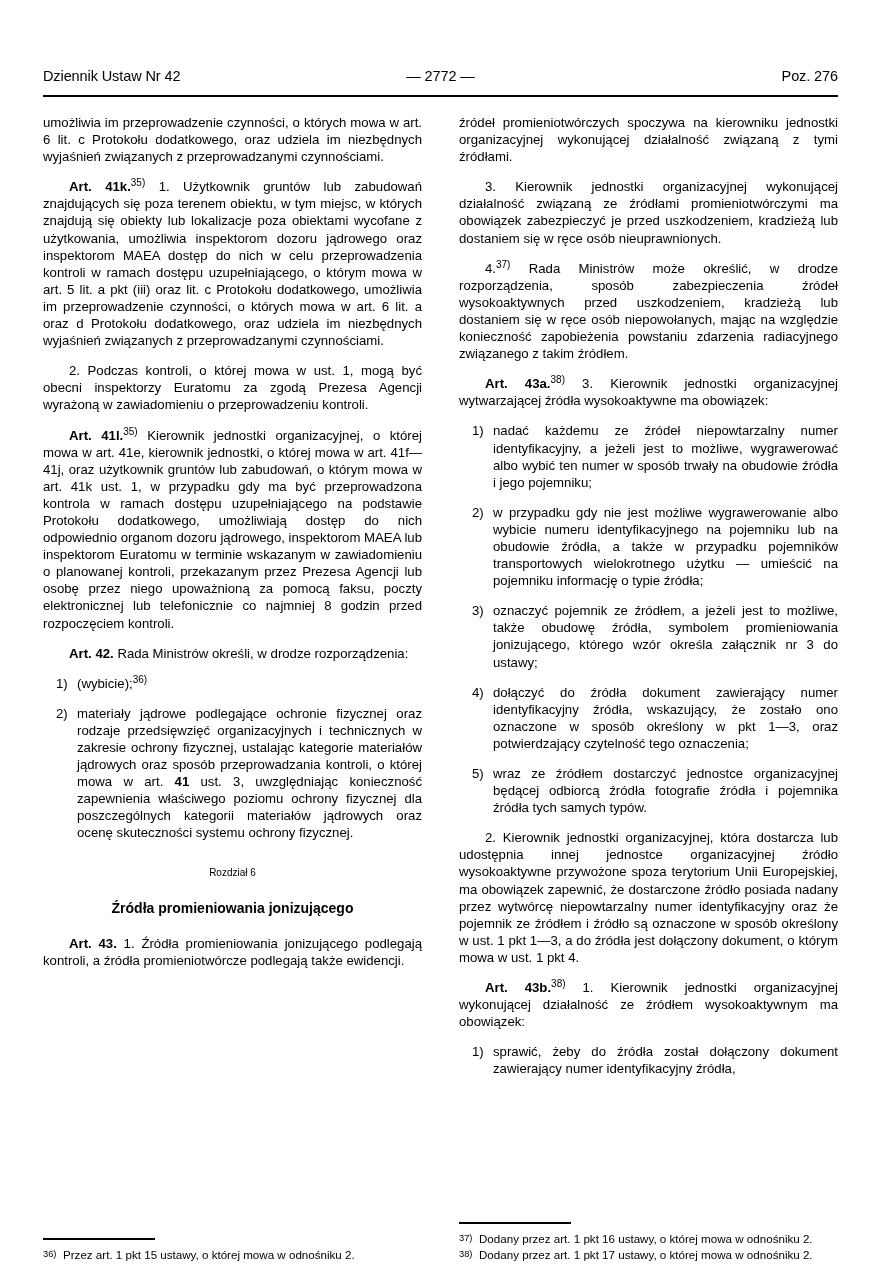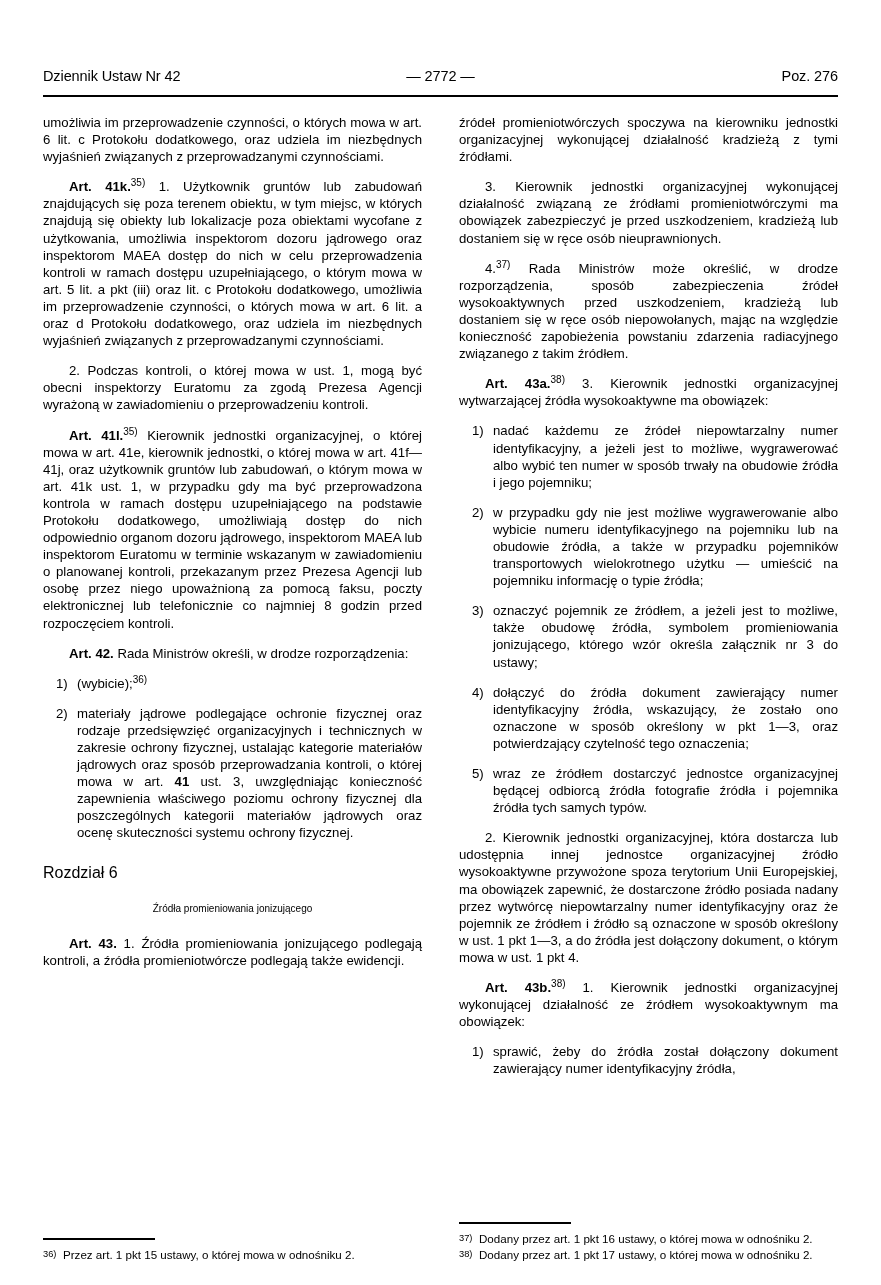--- a/index.html
+++ b/index.html
@@ -102,30 +102,31 @@
 
   b, .b { font-weight: bold; }
 
   sup {
     font-size: 10px;
     vertical-align: super;
     line-height: 0;
   }
 
   .chapter {
+    text-align: center;
     text-indent: 0;
     margin-top: 22px;
     margin-bottom: 19px;
-    font-size: 16px;
+    font-size: 10px;
   }
   .chapter-title {
     text-align: center;
     text-indent: 0;
-    font-weight: normal;
-    font-size: 10px;
+    font-weight: bold;
+    font-size: 14px;
     margin-bottom: 18px;
   }
 
   
   .footnotes {
     position: absolute;
     width: 379px;
     font-size: 11.6px;
     line-height: 15.2px;
     text-align: left;
@@ -199,21 +200,21 @@
 
       <p class="para">
         <b>Art. 43.</b><span> 1. Źródła promieniowania jonizującego podlegają kontroli, a źródła promieniotwórcze podlegają także ewidencji.</span>
       </p>
 
 
     </div>
 
     <div class="col col-right">
 
-      <p class="para noindent">źródeł promieniotwórczych spoczywa na kierowniku jednostki organizacyjnej wykonującej działalność kradzieżą z tymi źródłami.</p>
+      <p class="para noindent">źródeł promieniotwórczych spoczywa na kierowniku jednostki organizacyjnej wykonującej działalność związaną z tymi źródłami.</p>
 
       <p class="para">3. Kierownik jednostki organizacyjnej wykonującej działalność związaną ze źródłami promieniotwórczymi ma obowiązek zabezpieczyć je przed uszkodzeniem, kradzieżą lub dostaniem się w ręce osób nieuprawnionych.</p>
 
       <p class="para">
         <span>4.</span><sup>37)</sup><span> Rada Ministrów może określić, w drodze rozporządzenia, sposób zabezpieczenia źródeł wysokoaktywnych przed uszkodzeniem, kradzieżą lub dostaniem się w ręce osób niepowołanych, mając na względzie konieczność zapobieżenia powstaniu zdarzenia radiacyjnego związanego z takim źródłem.</span>
       </p>
 
       <p class="para">
         <b>Art. 43a.</b><sup>38)</sup><span> 3. Kierownik jednostki organizacyjnej wytwarzającej źródła wysokoaktywne ma obowiązek:</span>
       </p>

